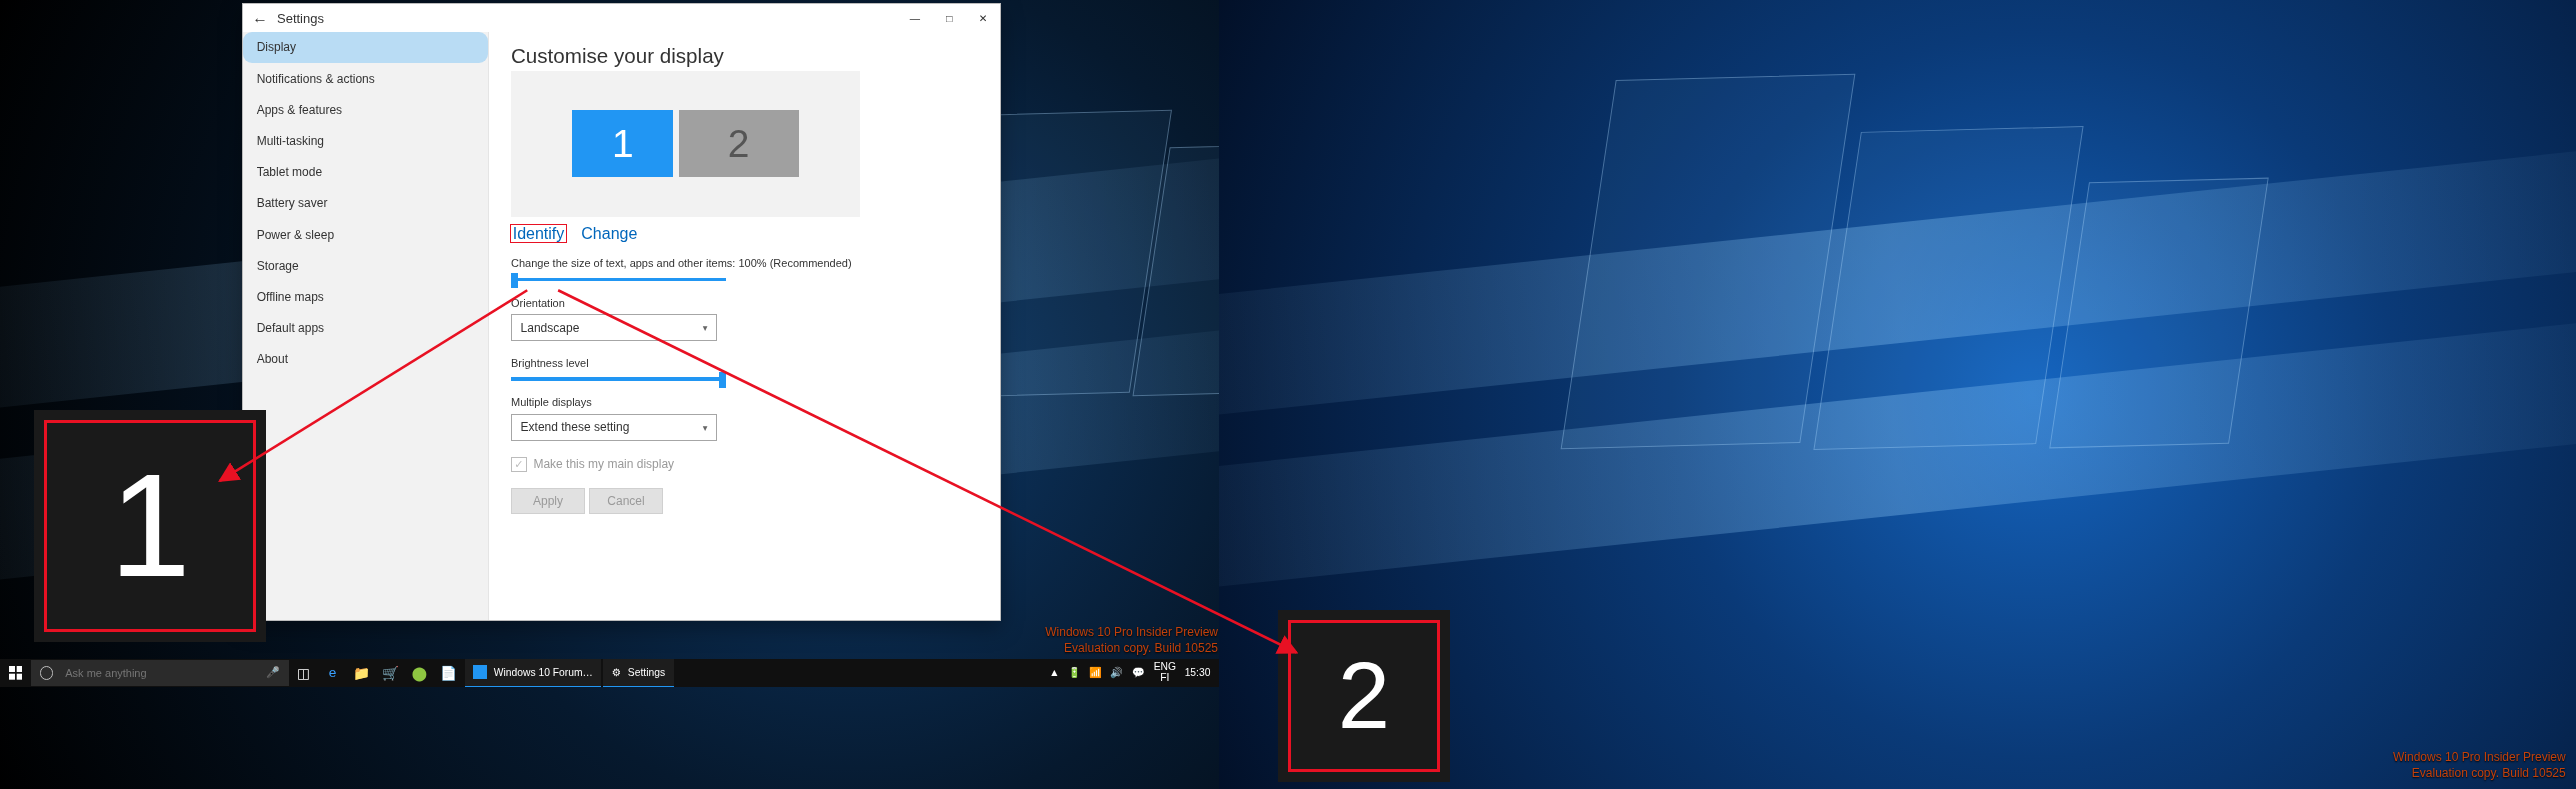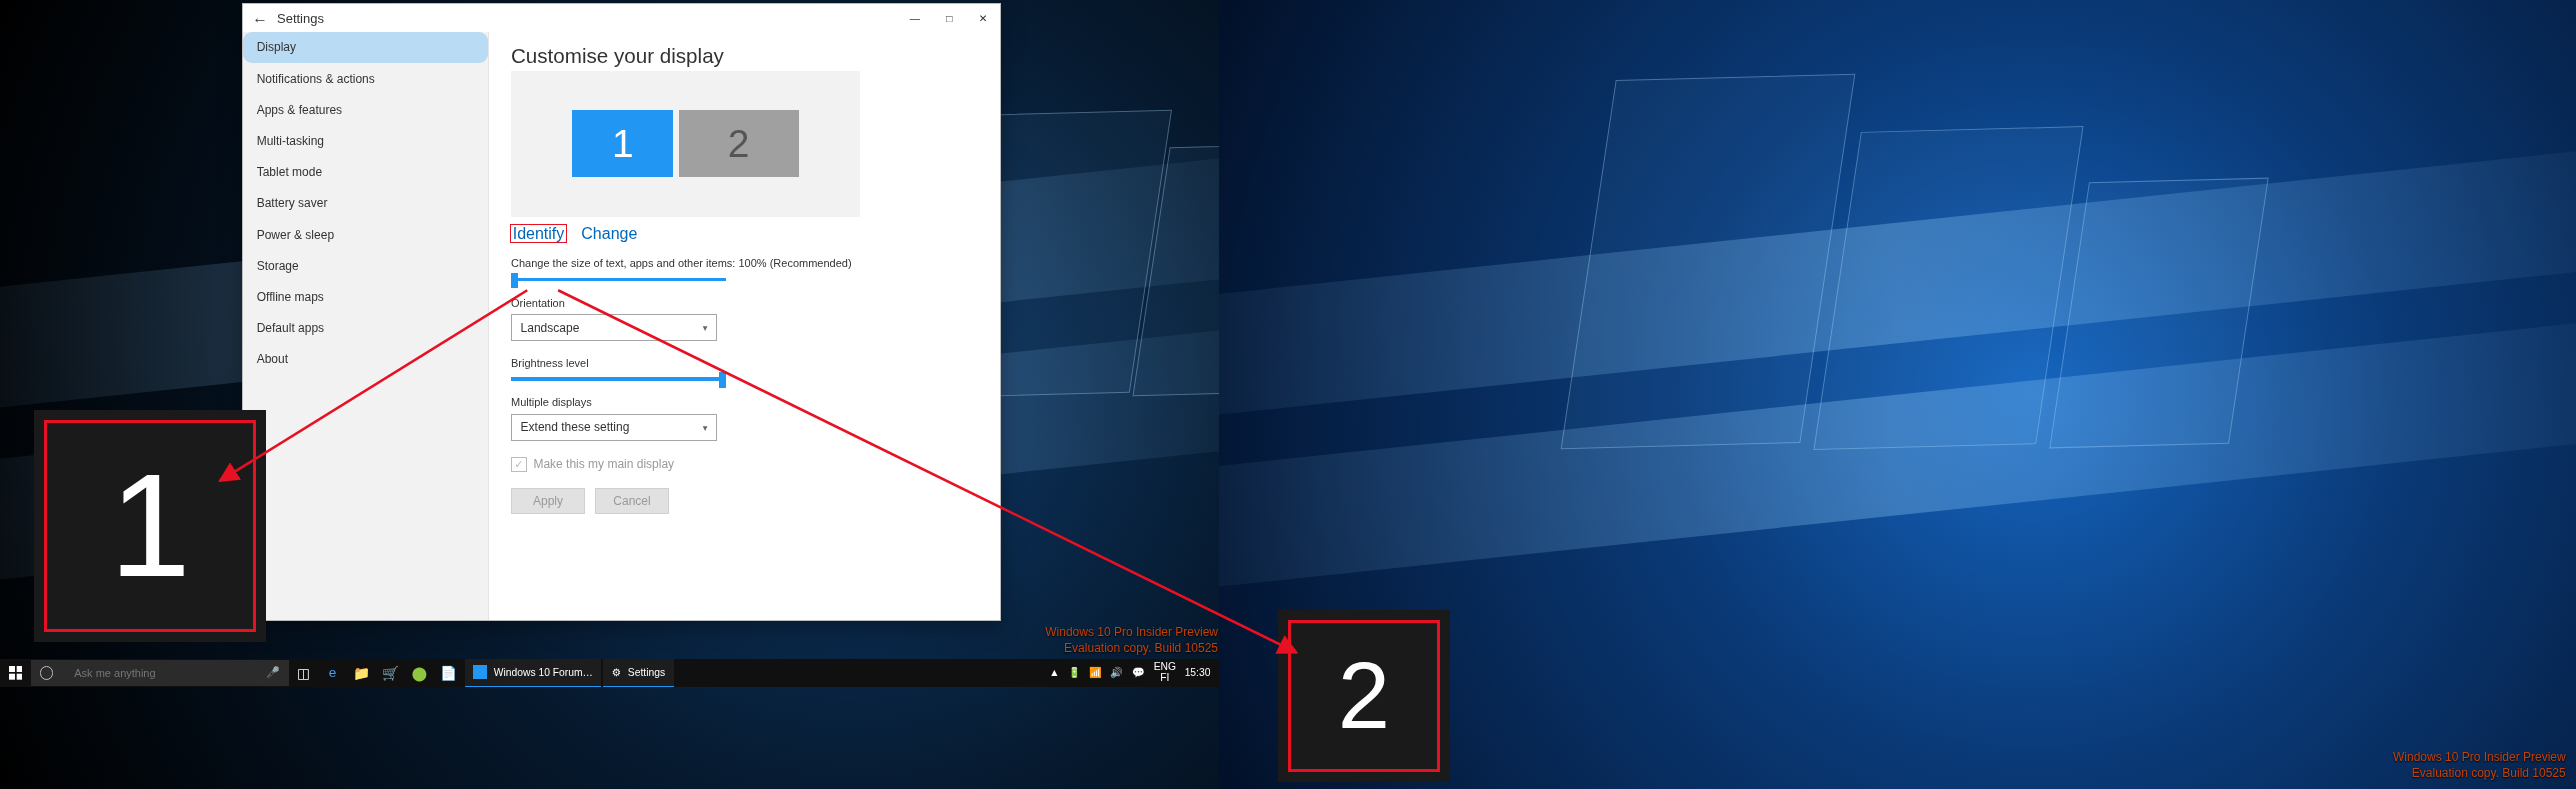--- a/index.html
+++ b/index.html
@@ -60,41 +60,41 @@
   .lbl { color:#333; font-size:11px; }
   .slider { width:215px; height:3.4px; background:#2196f3; position:relative; margin:8.6px 0 15.5px; }
   .slider .thumb { position:absolute; top:-5.2px; width:6.9px; height:15.5px; background:#2196f3; }
   .slider.grey{ background:#c8c8c8;}
   .slider.grey .fill{position:absolute;left:0;top:0;bottom:0;background:#2196f3;}
   .select { width:206px; height:27.5px; border:0.9px solid #a6a6a6; background:#fff; display:flex; align-items:center; padding:0 8.6px; justify-content:space-between; margin:5.2px 0 15.5px; font-size:12px;gap:16px;}
   .select .chev{ color:#666; font-size:9.4px; }
 
   .chk { display:flex; align-items:center; gap:6.9px; color:#9a9a9a; margin:6.9px 0 15.5px; }
   .chk .box { width:15.5px; height:15.5px; border:0.9px solid #bcbcbc; display:flex; align-items:center; justify-content:center; color:#bcbcbc; font-size:11px;}
-  .btnrow { display:flex; gap:10px; }
+  .btnrow { display:flex; gap:4px; }
   .btn { min-width:74px; height:26px; background:#e1e1e1; border:0.9px solid #d0d0d0; color:#9a9a9a; display:flex; align-items:center; justify-content:center; font-size:12px;}
 
   
   .identify-overlay { position:absolute; background:#1a1a1a; color:#fff; display:flex; align-items:center; justify-content:center; outline:3.4px solid #e81123; outline-offset:-13.7px; font-family:"Segoe UI Light","Segoe UI",Arial; }
   .ov1 { left:34px;  top:410px; width:232px; height:232px; font-size:146px; }
   .ov2 { left:1278px; top:610px; width:172px; height:172px; font-size:94px; }
 
   
   svg.arrows { position:absolute; left:0; top:0; width:2576px; height:790px; pointer-events:none; }
 
   
   .watermark { position:absolute; right:12px; color:#c2410c; font-size:12px; text-align:right; line-height:1.3; text-shadow:0 0.9px 1.7px #000; }
   .wm1 { top:625px; left:auto; right:calc(2576px - 1218px); } 
   .wm2 { bottom:8.6px; right:10.3px; }
 
   
   .taskbar { position:absolute; left:0; top:659px; width:1219px; height:27.5px; background:#101010; display:flex; align-items:center; color:#fff; font-size:11px; }
   .start { width:31px; height:27.5px; display:flex; align-items:center; justify-content:center; }
   .start svg{display:block;}
-  .cortana { width:258px; height:26px; background:#2b2b2b; display:flex; align-items:center; gap:21px; padding:0 8.6px; color:#bfbfbf; }
+  .cortana { width:258px; height:26px; background:#2b2b2b; display:flex; align-items:center; gap:12px; padding:0 8.6px; color:#bfbfbf; }
   .cortana .circ{ width:13.7px;height:13.7px;border:1.7px solid #bfbfbf;border-radius:50%; }
   .cortana input{ flex:1; background:transparent; border:0; outline:0; color:#bfbfbf; font-size:11px;}
   .cortana .mic{ font-size:11px; }
   .tbicon { width:29px; height:27.5px; display:flex; align-items:center; justify-content:center; font-size:13.7px; }
   .taskbtn { height:27.5px; padding:0 8.6px; display:flex; align-items:center; gap:6.9px; background:#1d1d1d; border-bottom:1.7px solid #2196f3; margin-left:1.7px; font-size:10.3px; max-width:137px;}
   .taskbtn .ico{ width:13.7px;height:13.7px; background:#2196f3; }
   .tray { margin-left:auto; display:flex; align-items:center; gap:8.6px; padding:0 8.6px; font-size:10.3px; }
   .tray .lang{ line-height:1; text-align:center;}
   .tray .clock{ }
 

